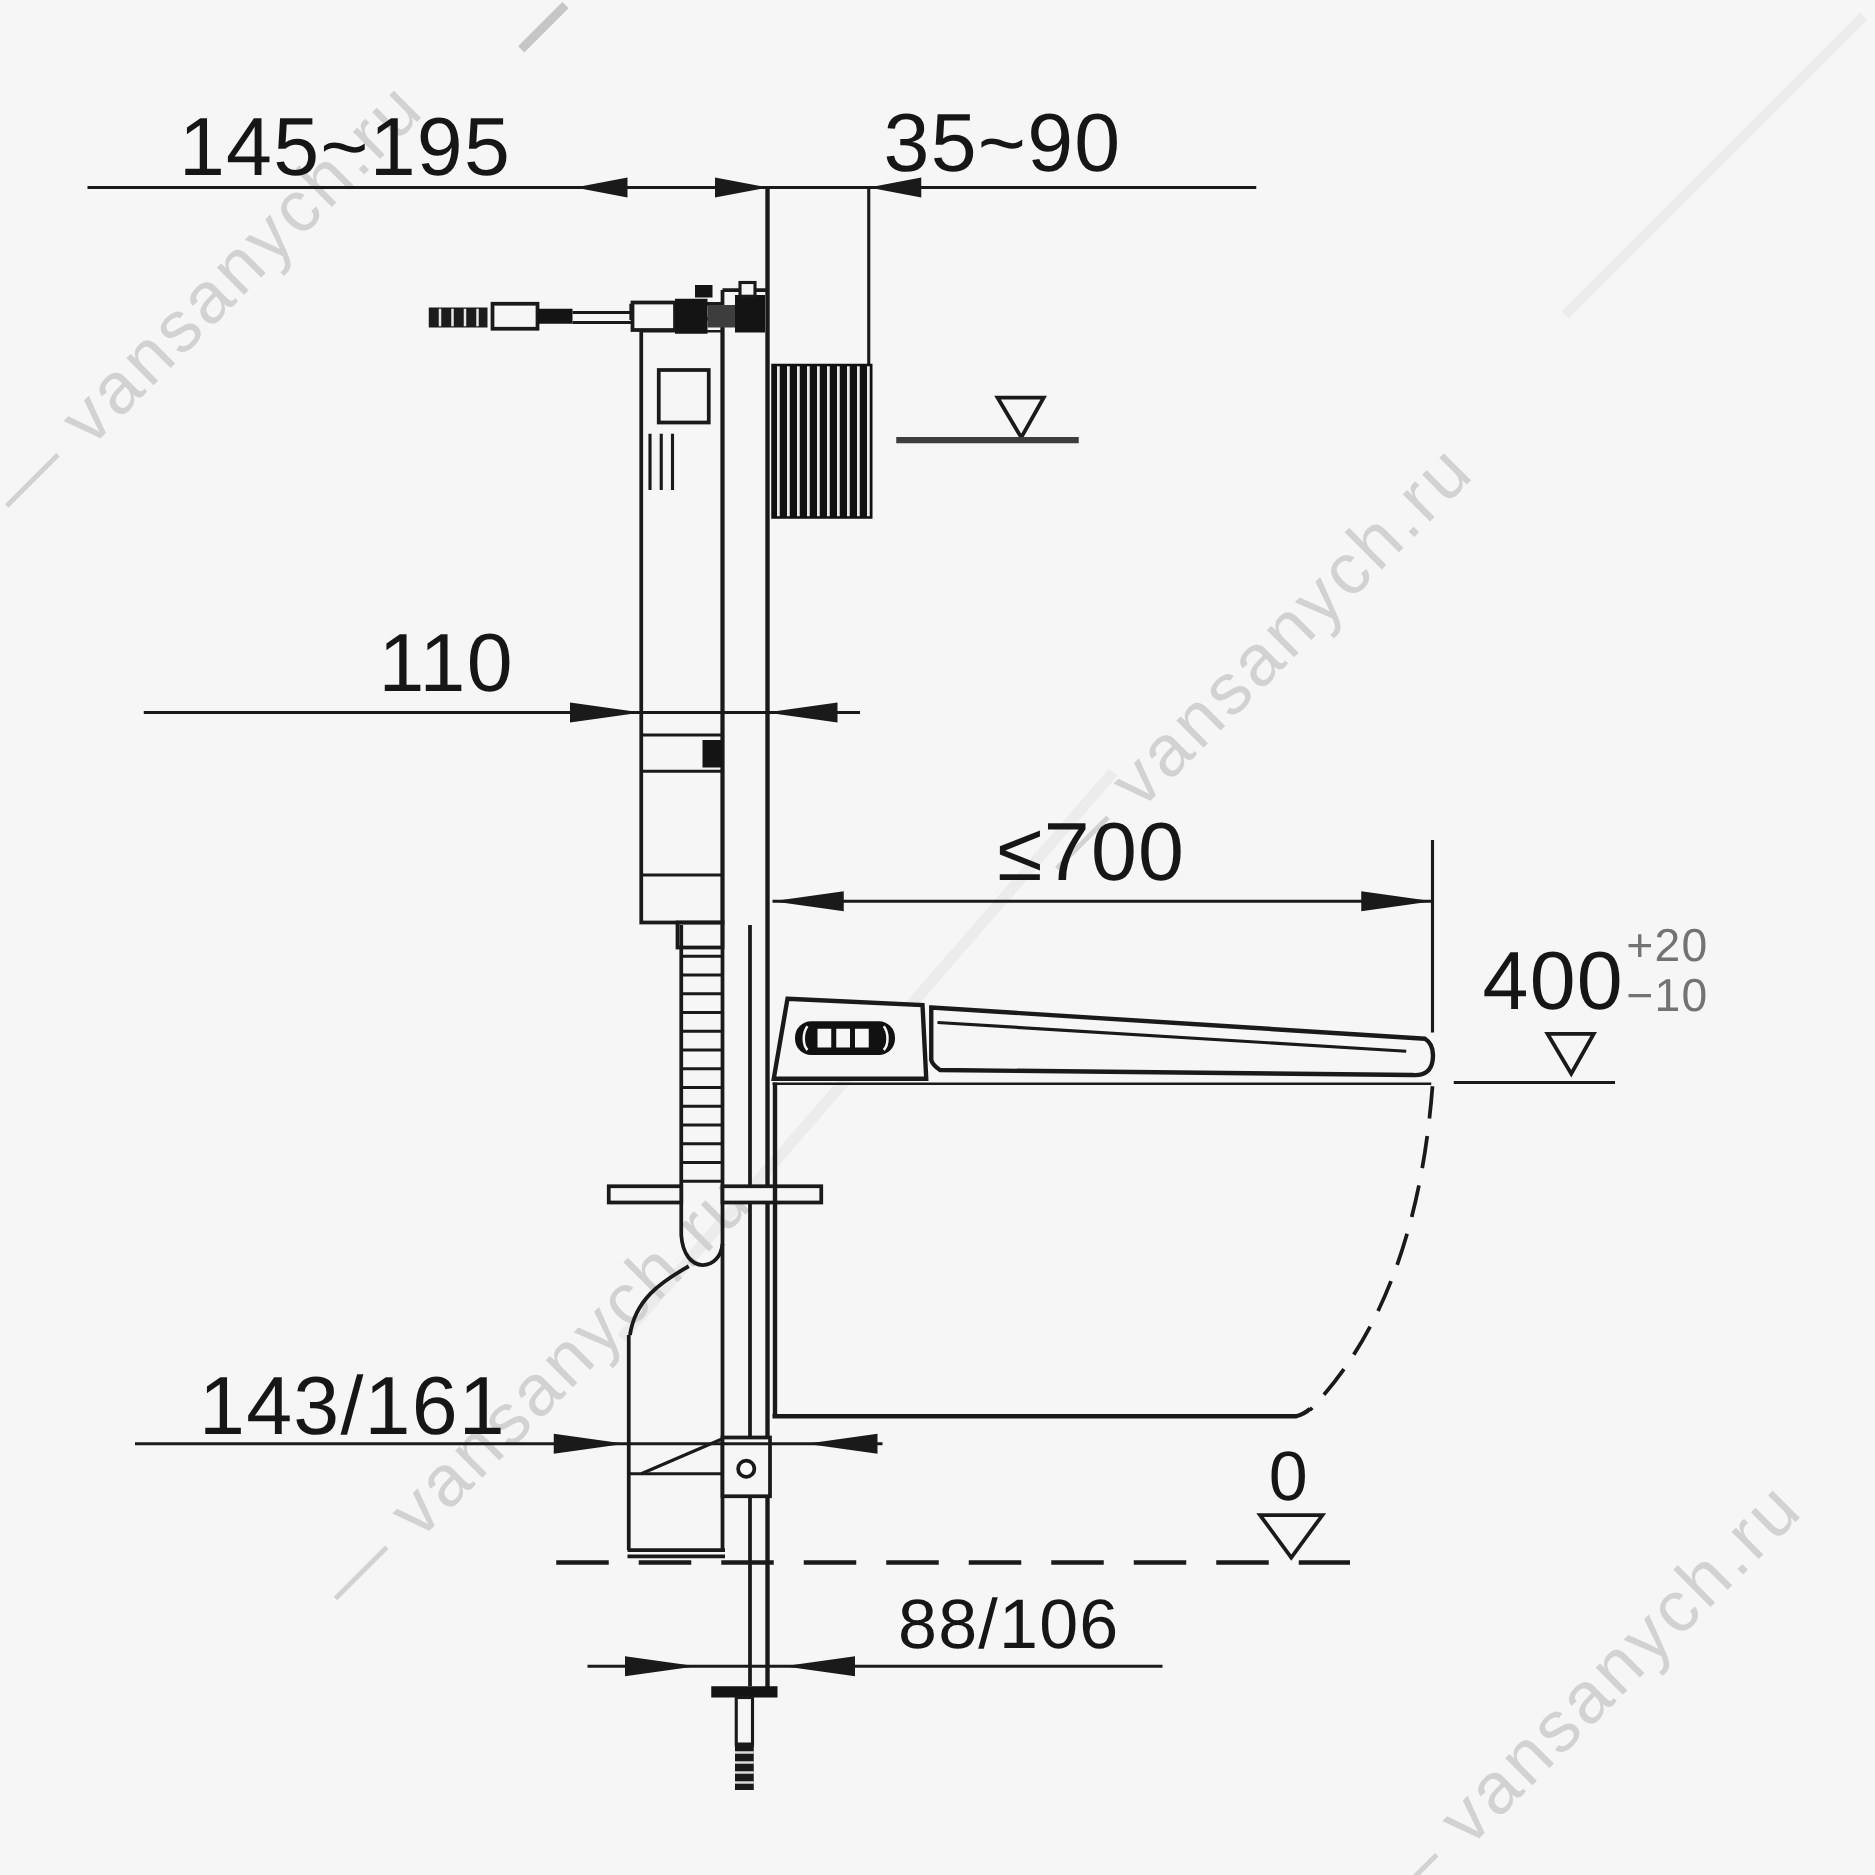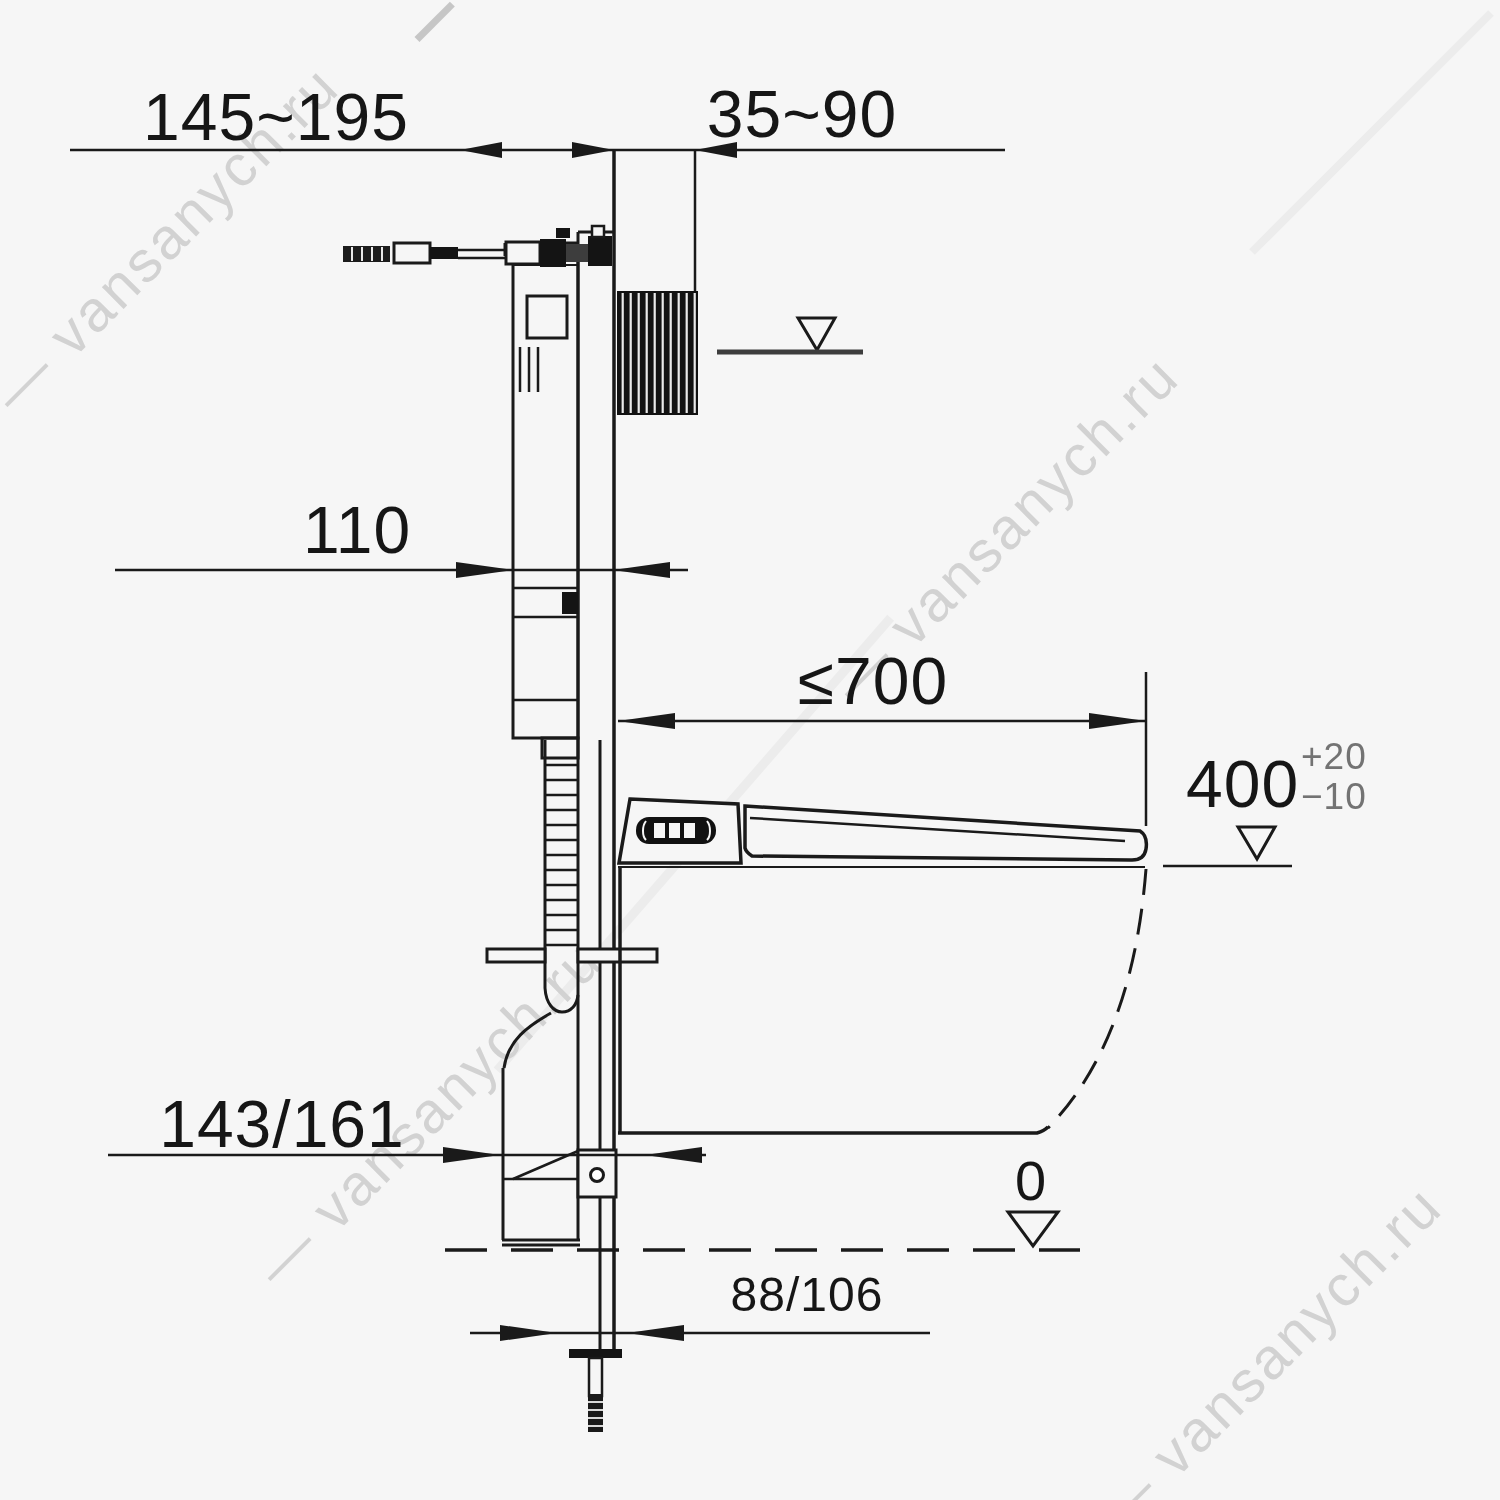--- a/index.html
+++ b/index.html
@@ -171,15 +171,15 @@
   <div class="dim-label" style="left:773px;top:648px;width:200px;">≤700</div>
 
   <div class="dim-label" style="left:1186px;top:751px;text-align:center;">400</div>
   <div class="tol" style="left:1301px;top:738px;">+20</div>
   <div class="tol" style="left:1301px;top:778px;">−10</div>
 
   <div class="dim-label" style="left:132px;top:1091px;width:300px;">143/161</div>
 
   <div class="dim-label" style="left:981px;top:1153px;width:100px;font-size:56px;">0</div>
 
-  <div class="dim-label" style="left:657px;top:1271px;width:300px;font-size:48px;">88/106</div>
+  <div class="dim-label" style="left:657px;top:1271px;width:300px;font-size:56px;">88/106</div>
 
 </div>
 
 </body></html>

